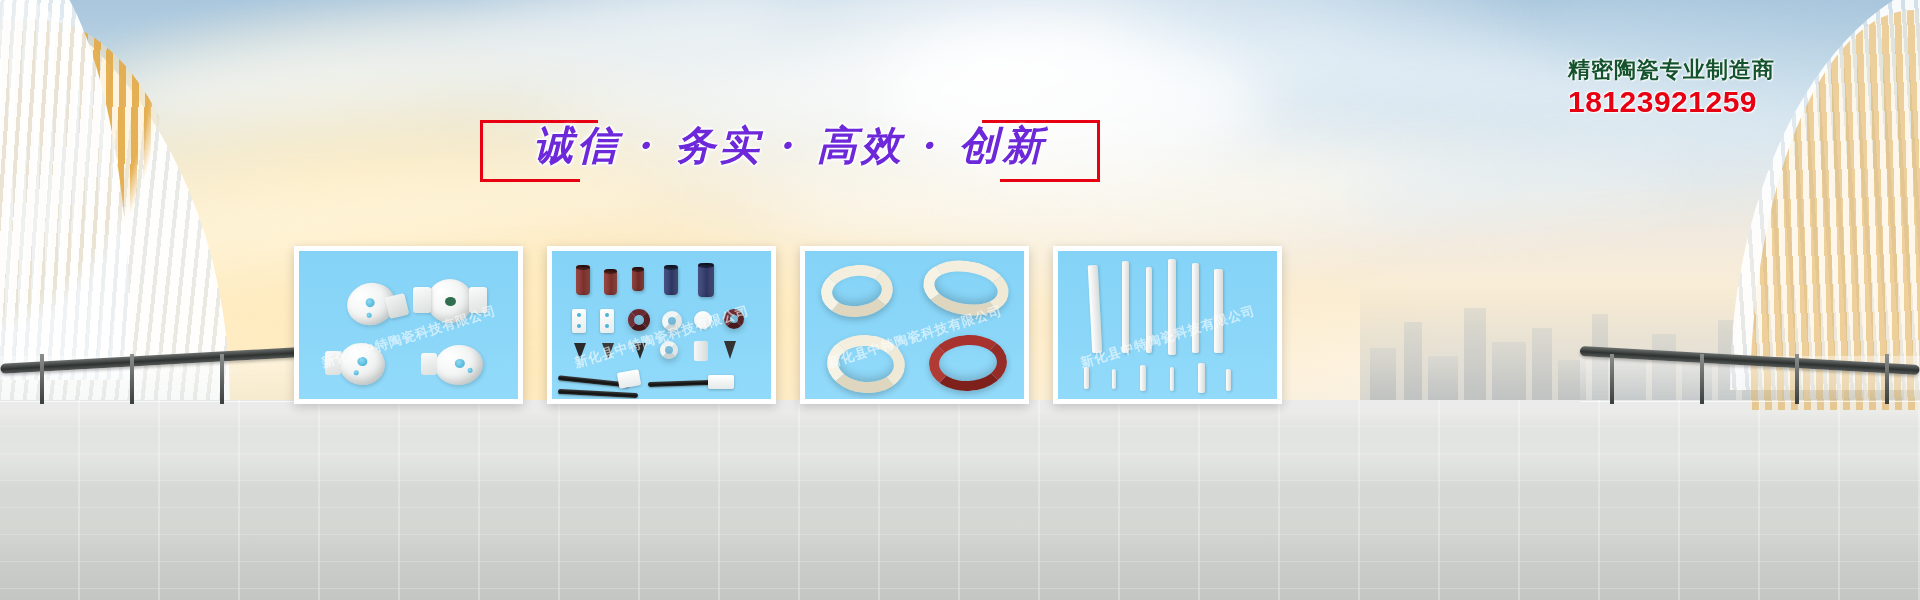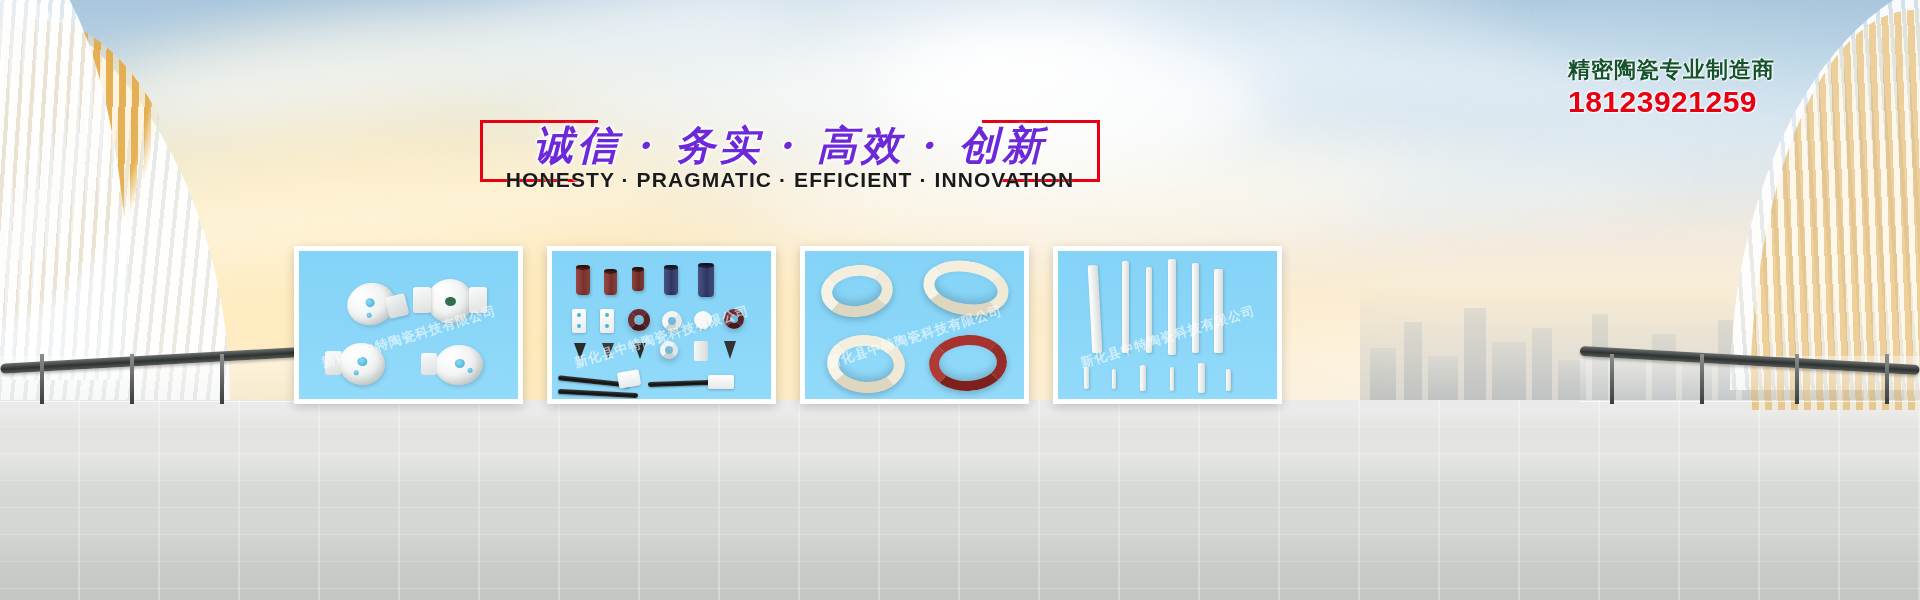--- a/index.html
+++ b/index.html
@@ -349,21 +349,20 @@
 
   <div class="slogan-block">
     <span class="bracket br-top"></span>
     <span class="bracket br-tl-v"></span>
     <span class="bracket br-tr"></span>
     <span class="bracket br-tr-v"></span>
     <span class="bracket br-bot-l"></span>
     <span class="bracket br-bot-r"></span>
 
     <div class="slogan-cn">诚信 · 务实 · 高效 · 创新</div>
-    <div class="slogan-en">HONESTY · PRAGMATIC · EFFICIENT · INNOVATION</div>
   </div>
 
   <div class="right-block">
     <div class="rb-line1">精密陶瓷专业制造商</div>
     <div class="rb-phone">18123921259</div>
   </div>
 
   <div class="panels">
 
     <div class="panel">

